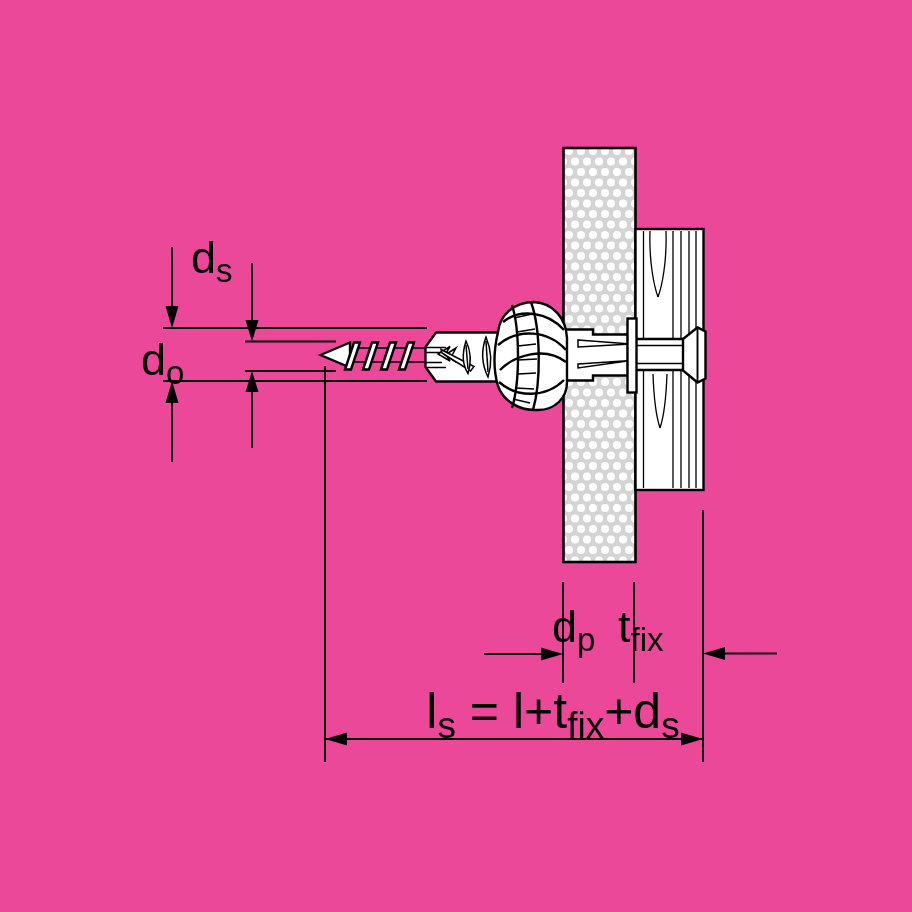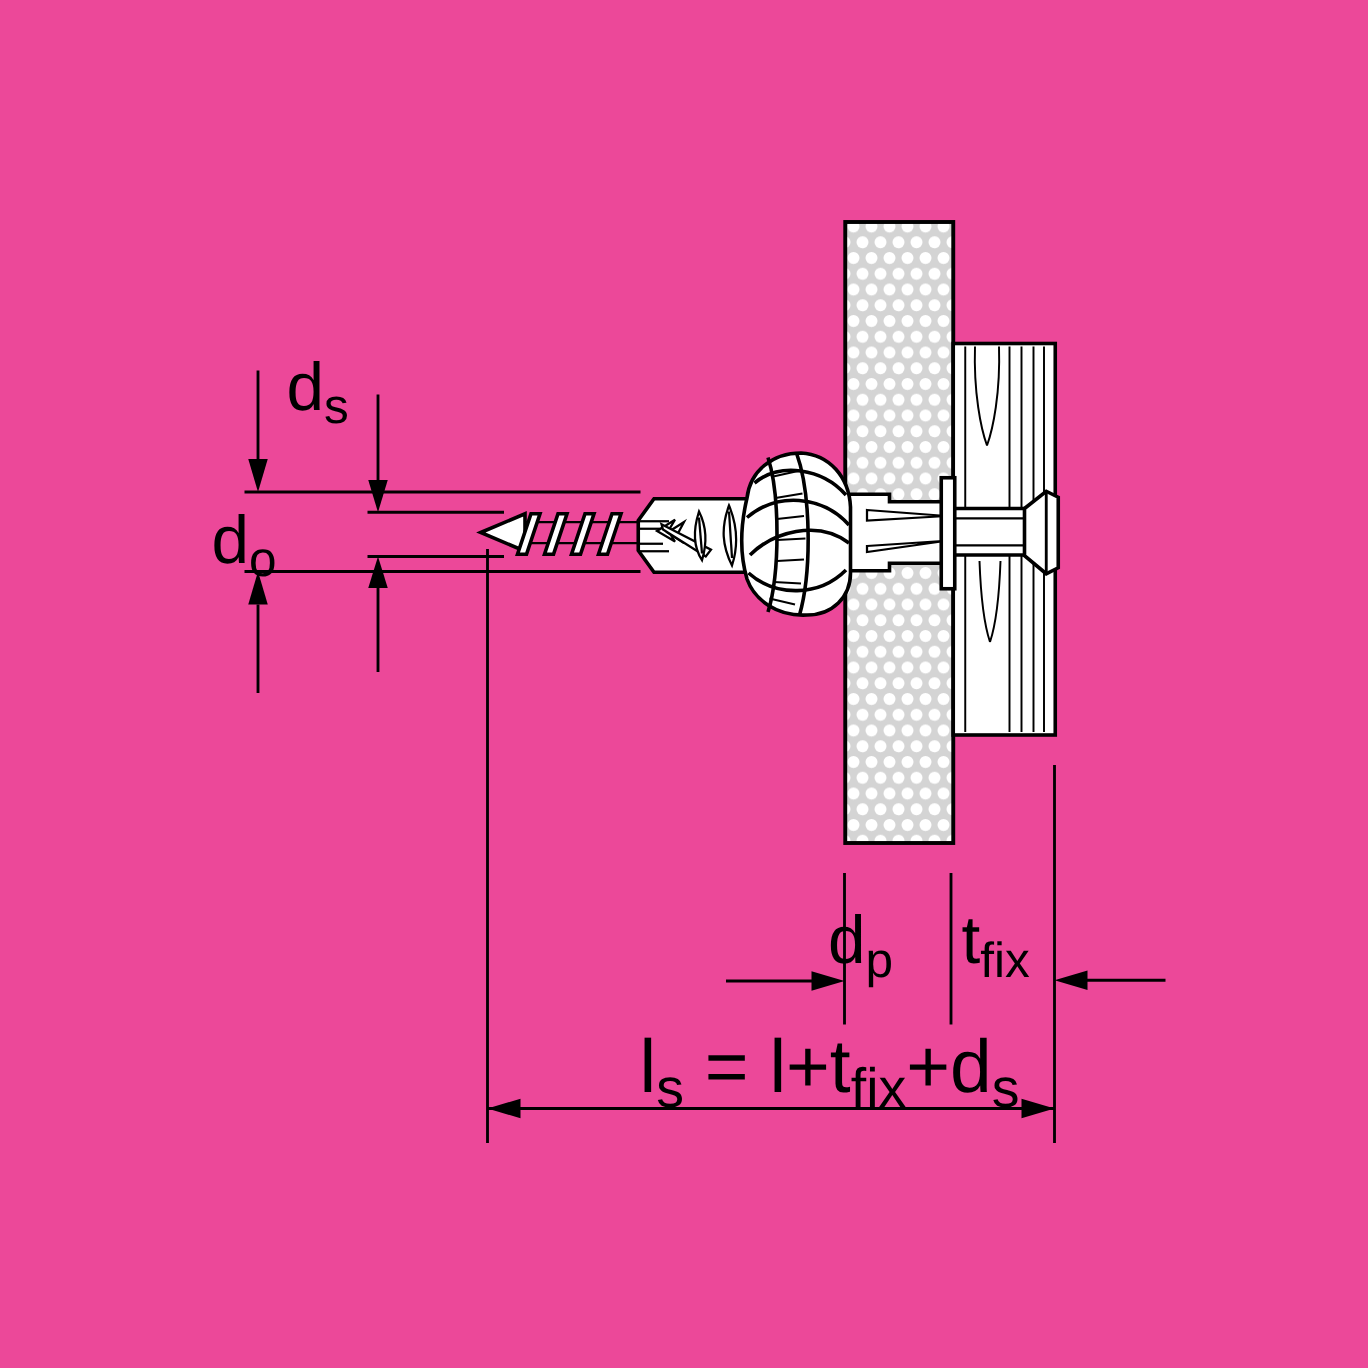--- a/index.html
+++ b/index.html
@@ -159,17 +159,17 @@
     <path class="ah" d="M703,739 L681,732.5 L681,745.5 Z"></path>
   </g>
 </svg>
 
 <div class="label" style="left:191px;top:235px;"><span>d</span><span class="sub">s</span></div>
 
 <div class="label" style="left:141px;top:337px;"><span>d</span><span class="sub">o</span></div>
 
 <div class="label" style="left:552px;top:604px;"><span>d</span><span class="sub">p</span></div>
 
-<div class="label" style="left:641px;top:604px;"><span>t</span><span class="sub">fix</span></div>
+<div class="label" style="left:618px;top:604px;"><span>t</span><span class="sub">fix</span></div>
 
 <div class="formula"><span>l</span><span class="sub">s</span><span> = l+t</span><span class="sub">fix</span><span>+d</span><span class="sub">s</span></div>
 
 </div>
 
 </body></html>

